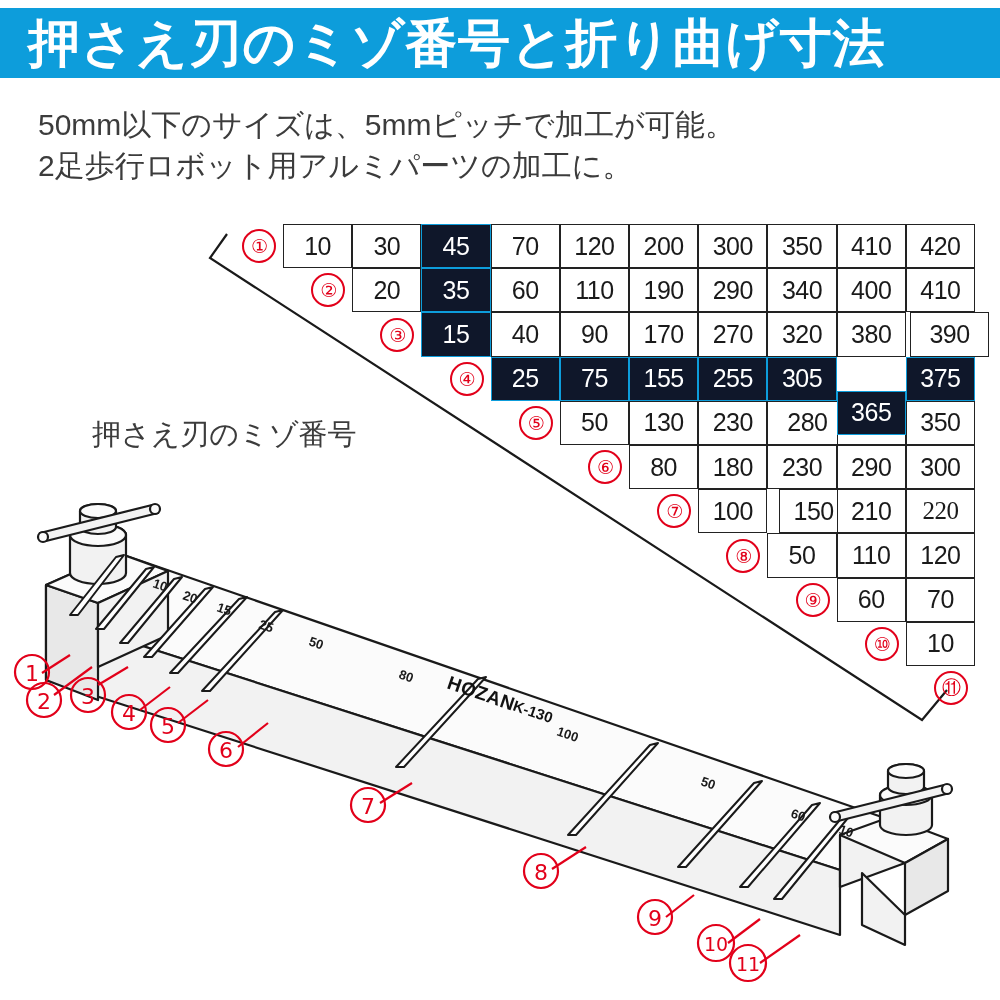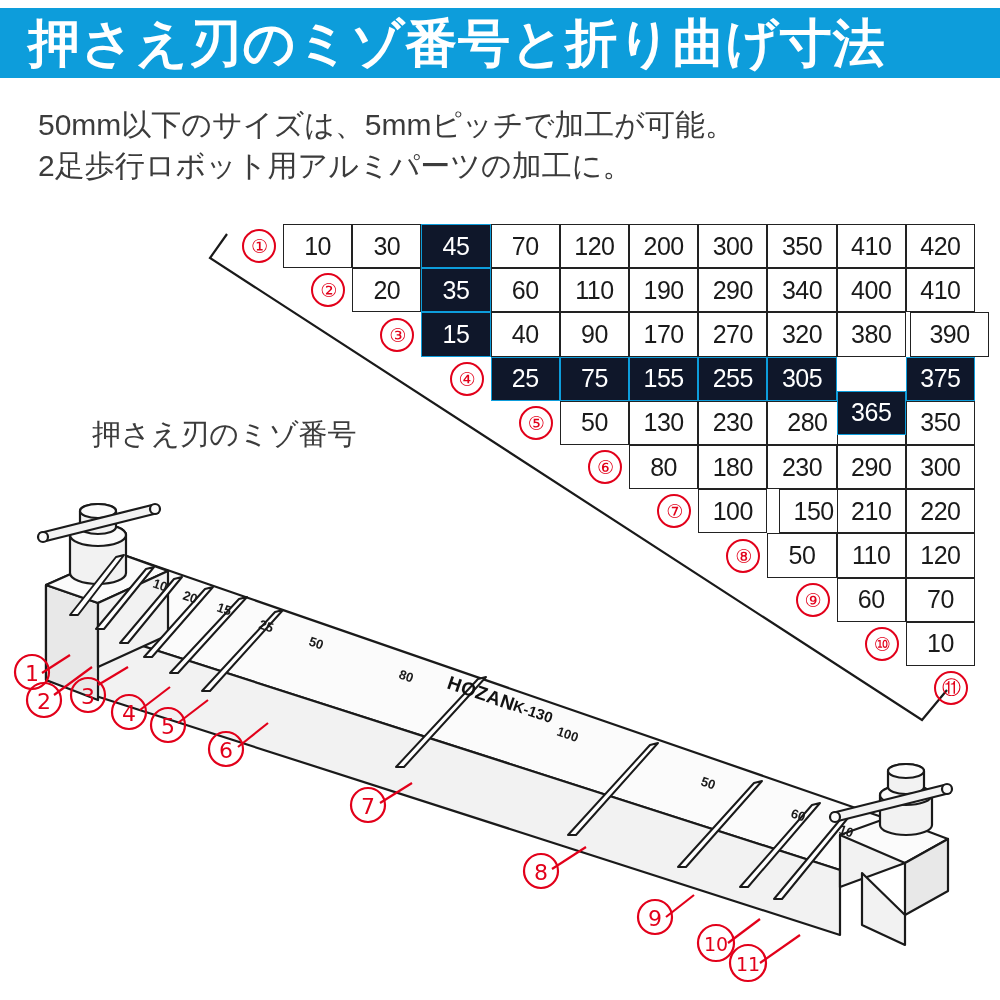--- a/index.html
+++ b/index.html
@@ -222,21 +222,21 @@
     <div class="rowlabel" style="left: 588px; top: 450.1px;">⑥</div>
     <div class="tcell" style="left: 629px; top: 445px; width: 69.2px; height: 44.2px;">80</div>
     <div class="tcell" style="left: 698.2px; top: 445px; width: 69.2px; height: 44.2px;">180</div>
     <div class="tcell" style="left: 767.4px; top: 445px; width: 69.2px; height: 44.2px;">230</div>
     <div class="tcell" style="left: 836.6px; top: 445px; width: 69.2px; height: 44.2px;">290</div>
     <div class="tcell" style="left: 905.8px; top: 445px; width: 69.2px; height: 44.2px;">300</div>
     <div class="rowlabel" style="left: 657.2px; top: 494.3px;">⑦</div>
     <div class="tcell" style="left: 698.2px; top: 489.2px; width: 69.2px; height: 44.2px;">100</div>
     <div class="tcell" style="left: 779px; top: 489.2px; width: 69.2px; height: 44.2px;">150</div>
     <div class="tcell" style="left: 836.6px; top: 489.2px; width: 69.2px; height: 44.2px;">210</div>
-    <div class="tcell" style="left: 905.8px; top: 489.2px; width: 69.2px; height: 44.2px;">220</div>
+    <div class="tcell" style="left: 905.8px; top: 489.2px; width: 69.2px; height: 44.2px; font-family: Liberation Serif, serif;">220</div>
     <div class="rowlabel" style="left: 726.4px; top: 538.5px;">⑧</div>
     <div class="tcell" style="left: 767.4px; top: 533.4px; width: 69.2px; height: 44.2px;">50</div>
     <div class="tcell" style="left: 836.6px; top: 533.4px; width: 69.2px; height: 44.2px;">110</div>
     <div class="tcell" style="left: 905.8px; top: 533.4px; width: 69.2px; height: 44.2px;">120</div>
     <div class="rowlabel" style="left: 795.6px; top: 582.7px;">⑨</div>
     <div class="tcell" style="left: 836.6px; top: 577.6px; width: 69.2px; height: 44.2px;">60</div>
     <div class="tcell" style="left: 905.8px; top: 577.6px; width: 69.2px; height: 44.2px;">70</div>
     <div class="rowlabel" style="left: 864.8px; top: 626.9px;">⑩</div>
     <div class="tcell" style="left: 905.8px; top: 621.8px; width: 69.2px; height: 44.2px;">10</div>
     <div class="rowlabel" style="left: 934px; top: 671.1px;">⑪</div>

